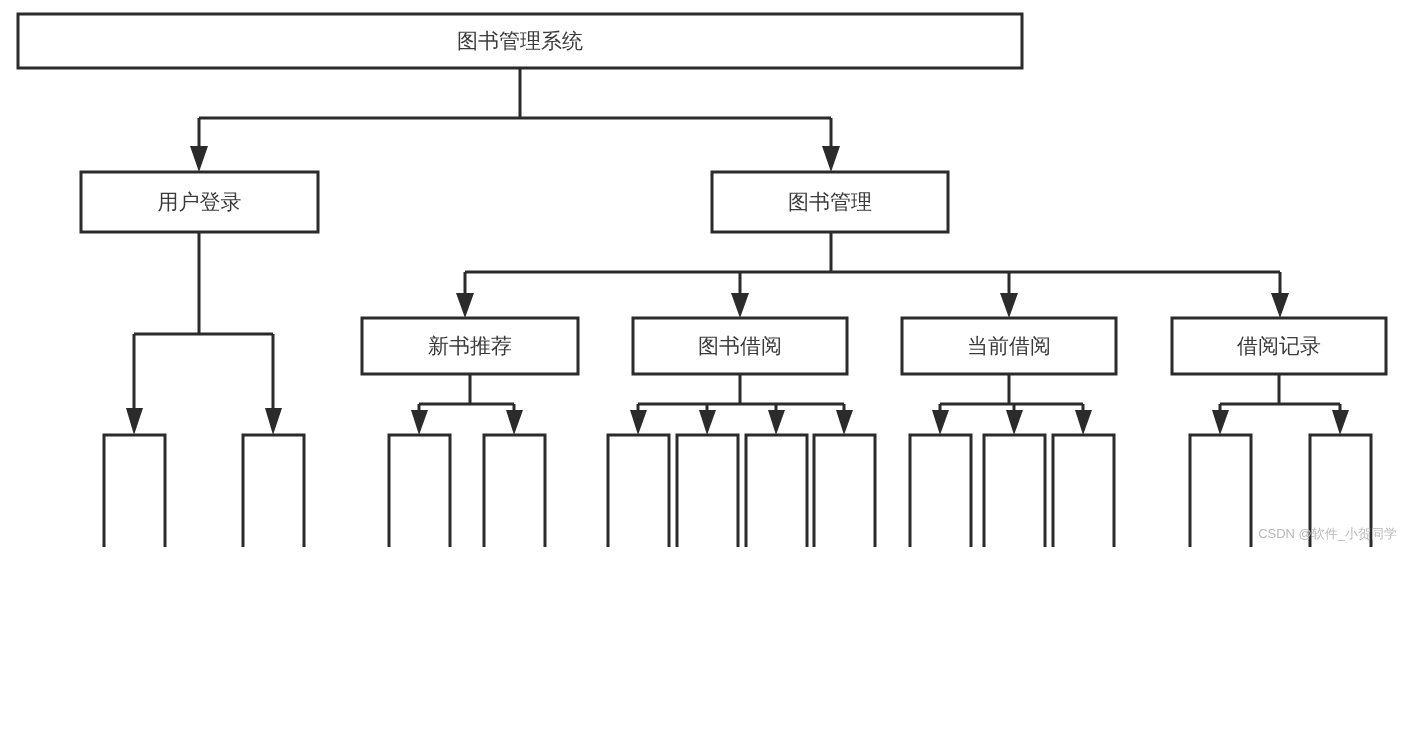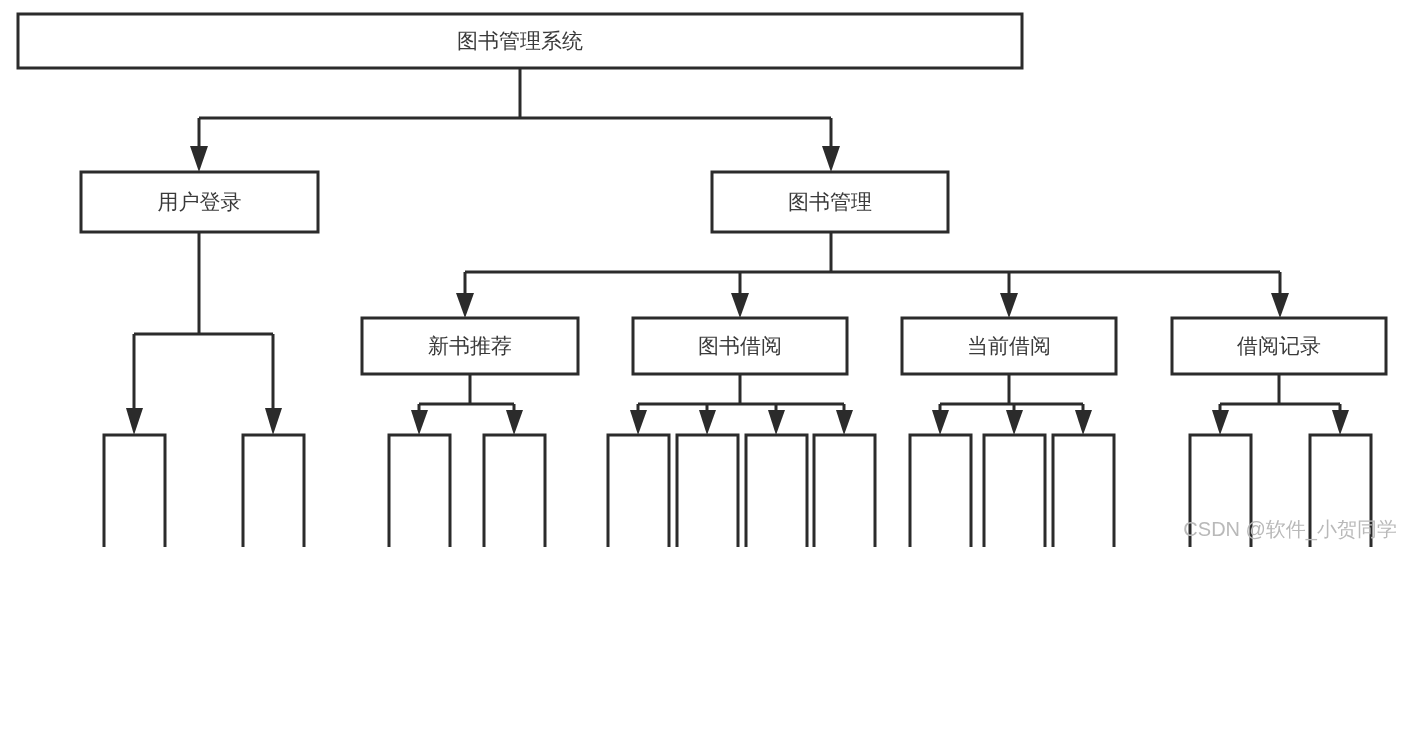--- a/index.html
+++ b/index.html
@@ -52,21 +52,21 @@
     fill: #3a3a3a;
     writing-mode: vertical-rl;
     text-orientation: upright;
     letter-spacing: 4px;
   }
   .watermark-text {
     position: absolute;
     right: 8px;
     bottom: 4px;
     font-family: "Liberation Sans", "DejaVu Sans", sans-serif;
-    font-size: 20px;
+    font-size: 13px;
     color: #b9b9b9;
     white-space: nowrap;
     pointer-events: none;
   }
 </style>
 </head>
 <body>
 
 <div id="diagram-root">
 

